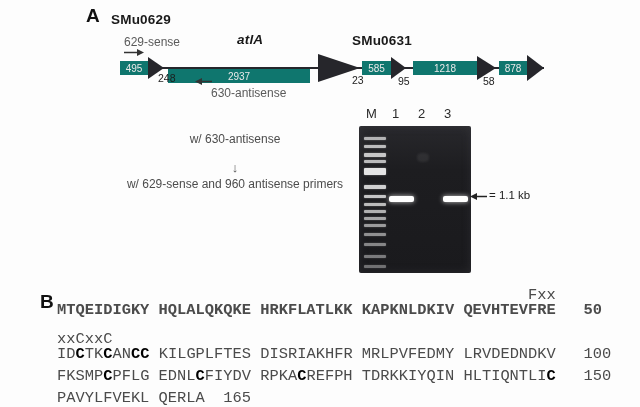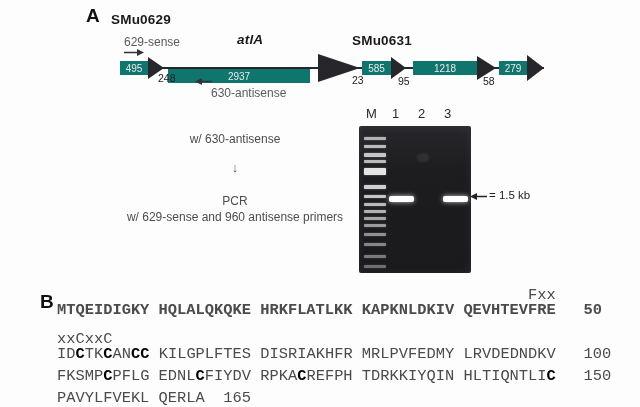--- a/index.html
+++ b/index.html
@@ -73,42 +73,41 @@
       <div class="gene-head" style="left: 318px; top: 54px; border-top: 14px solid transparent; border-bottom: 14px solid transparent; border-left: 42px solid rgb(38, 38, 43);"></div>
       <div class="gene-body" style="left: 362px; width: 29px;">
         <div>585</div>
       </div>
       <div class="gene-head" style="left: 391px; top: 57px; border-top: 11px solid transparent; border-bottom: 11px solid transparent; border-left: 15px solid rgb(38, 38, 43);"></div>
       <div class="gene-body" style="left: 413px; width: 64px;">
         <div>1218</div>
       </div>
       <div class="gene-head" style="left: 477px; top: 56px; border-top: 12px solid transparent; border-bottom: 12px solid transparent; border-left: 19px solid rgb(38, 38, 43);"></div>
       <div class="gene-body" style="left: 499px; width: 28px;">
-        <div>279</div>
+        <div>878</div>
       </div>
       <div class="gene-head" style="left: 527px; top: 55px; border-top: 13px solid transparent; border-bottom: 13px solid transparent; border-left: 17px solid rgb(38, 38, 43);"></div>
       <div class="gap-num" style="left: 158px; top: 72px;">248</div>
       <div class="gap-num" style="left: 352px; top: 74px;">23</div>
       <div class="gap-num" style="left: 398px; top: 75px;">95</div>
       <div class="gap-num" style="left: 483px; top: 75px;">58</div>
     </div>
 
   <span class="abs" style="left:195px;top:77px;">
     <svg width="18" height="9" viewBox="0 0 18 9">
       <line x1="6" y1="4.5" x2="17" y2="4.5" stroke="#333" stroke-width="1.5"></line>
       <polygon points="7,1 0,4.5 7,8" fill="#333"></polygon>
     </svg>
   </span>
 
   <span class="abs primer-label" style="left:203px;top:86px;">630-antisense</span>
 
   <div class="flow">
     <div>w/ 630-antisense</div>
     <div class="dn">↓</div>
-    <div class="pcr">PCR</div>
     <div>w/ 629-sense and 960 antisense primers</div>
   </div>
 
   <div id="lane-labels">
       <div class="lane-label" style="left: 366px;">M</div>
       <div class="lane-label" style="left: 392px;">1</div>
       <div class="lane-label" style="left: 418px;">2</div>
       <div class="lane-label" style="left: 444px;">3</div>
     </div>
   <div class="gel" id="gel">
@@ -131,19 +130,19 @@
       <div class="sample-band" style="left: 84px; top: 70px; width: 25px; height: 6px;"></div>
       <div class="artifact" style="left: 58px; top: 27px; width: 12px; height: 9px;"></div>
     </div>
 
   <span class="abs" style="left:470px;top:192px;">
     <svg width="18" height="9" viewBox="0 0 18 9">
       <line x1="6" y1="4.5" x2="17" y2="4.5" stroke="#222" stroke-width="1.5"></line>
       <polygon points="7,1 0,4.5 7,8" fill="#222"></polygon>
     </svg>
   </span>
-  <span class="kb-note" style="left:489px;top:189px;">= 1.5 kb</span>
+  <span class="kb-note" style="left:489px;top:189px;">= 1.1 kb</span>
 
   <span class="abs panel-label" style="left:40px;top:291px;">B</span>
 
   <div class="seq" id="seq"><div class="seq-line seq-annot">                                                   Fxx</div><div class="seq-line gap-after"><span>MTQEIDIGKY HQLALQKQKE HRKFLATLKK KAPKNLDKIV QEVHTEVFRE</span><span>   50</span></div><div class="seq-line seq-annot">xxCxxC</div><div class="seq-line"><span>ID</span><span class="b">C</span><span>TK</span><span class="b">C</span><span>AN</span><span class="b">CC</span><span> KILGPLFTES DISRIAKHFR MRLPVFEDMY LRVDEDNDKV</span><span>   100</span></div><div class="seq-line"><span>FKSMP</span><span class="b">C</span><span>PFLG EDNL</span><span class="b">C</span><span>FIYDV RPKA</span><span class="b">C</span><span>REFPH TDRKKIYQIN HLTIQNTLI</span><span class="b">C</span><span>   150</span></div><div class="seq-line"><span>PAVYLFVEKL QERLA</span><span>  165</span></div></div>
 
 </div>
 
 </body></html>

